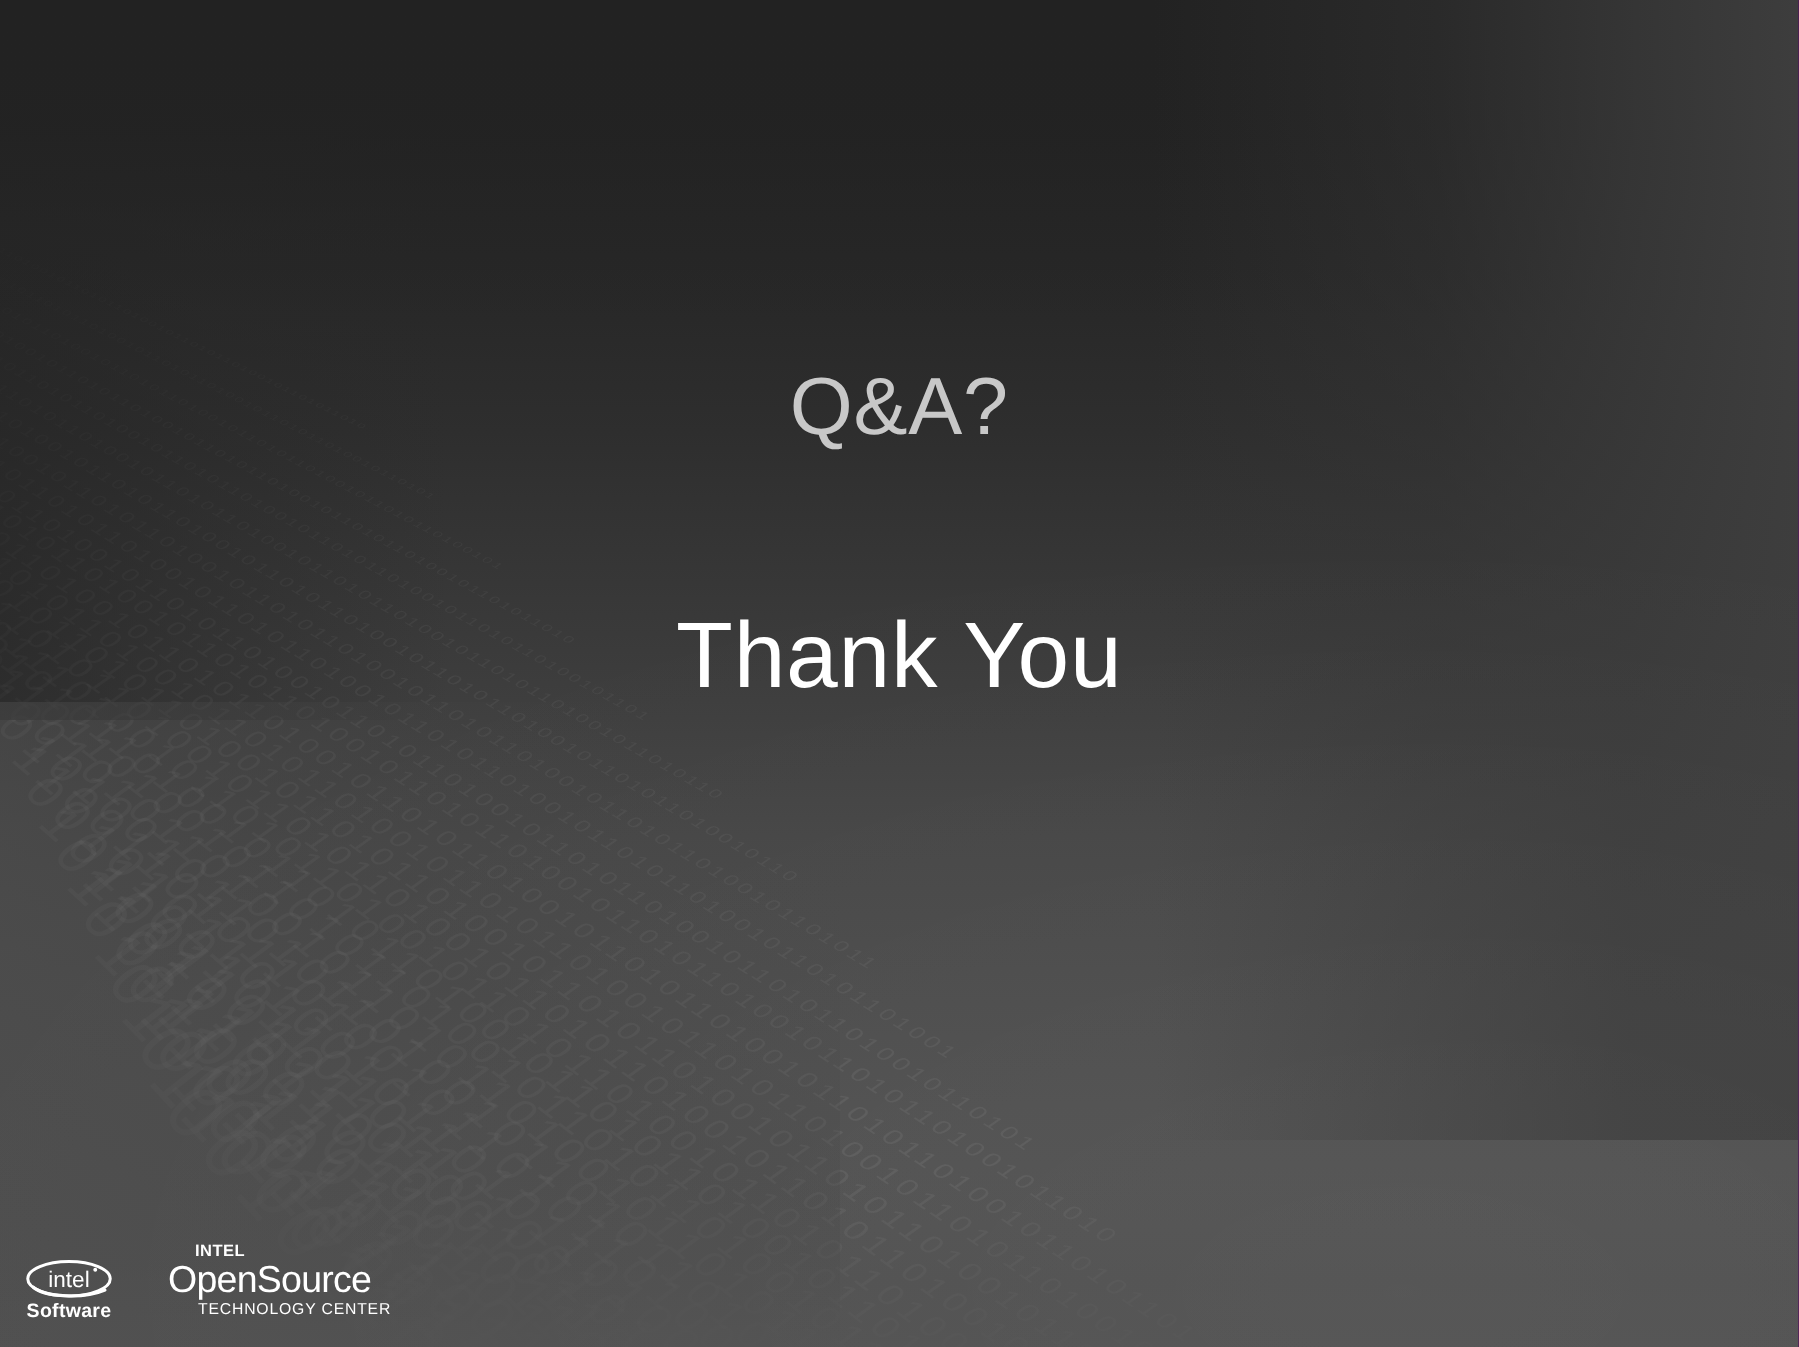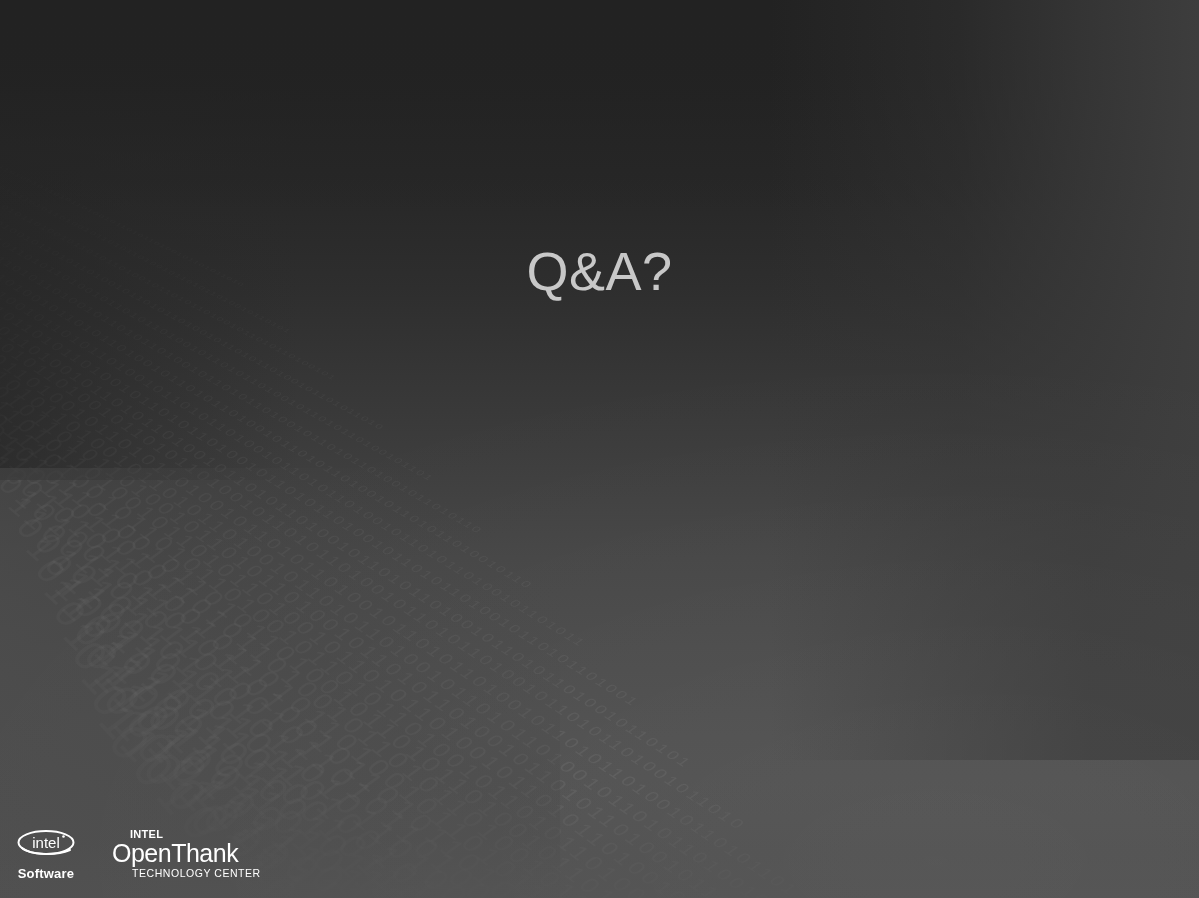--- a/index.html
+++ b/index.html
@@ -161,21 +161,21 @@
     text-align:center;
   }
   .intel-mark {
     position:relative;
     width:60px;
     height:29px;
     margin:0 auto;
   }
   .intel-mark svg { display:block; }
   .intel-sub {
-    margin-top:10px;
+    margin-top:0;
     font-size:13px;
     font-weight:700;
     color:#ffffff;
     letter-spacing:0.2px;
     line-height:1;
   }
 
   .ostc-logo {
     position:absolute;
     left:112px;
@@ -255,20 +255,21 @@
     <div class="mask-top"></div>
     <div class="mask-right"></div>
     <div class="mask-bottomleft"></div>
     <div class="mask-bottom"></div>
   </div>
 
   <div class="bg-sheen"></div>
 
   <div class="text-layer">
     <div class="qa-line">Q&amp;A?</div>
+    <div class="thanks-line">Thank You</div>
   </div>
 
   <div class="logo-bar">
 
     <div class="intel-logo">
       <div class="intel-mark">
         <svg width="60" height="29" viewBox="0 0 60 29" aria-hidden="true">
           <ellipse cx="30" cy="14.5" rx="27.5" ry="11.5" fill="none" stroke="#ffffff" stroke-width="2"></ellipse>
           <path d="M6 20 C 14 27, 40 28, 54 22" fill="none" stroke="#ffffff" stroke-width="2" stroke-linecap="round"></path>
           <g fill="#ffffff" font-family="'Liberation Sans', sans-serif" font-size="15" font-weight="400">
@@ -276,20 +277,20 @@
           </g>
           <circle cx="47.5" cy="8.5" r="1.3" fill="#ffffff"></circle>
         </svg>
       </div>
       <div class="intel-sub">Software</div>
     </div>
 
     <div class="ostc-logo">
       <div class="ostc-top">INTEL</div>
       <div class="ostc-main">
-        <span class="w1">Open</span><span class="w2">Thank</span>
+        <span class="w1">Open</span><span class="w2">Source</span>
       </div>
       <div class="ostc-bot">TECHNOLOGY CENTER</div>
     </div>
 
   </div>
 
 </div>
 
 </body></html>

